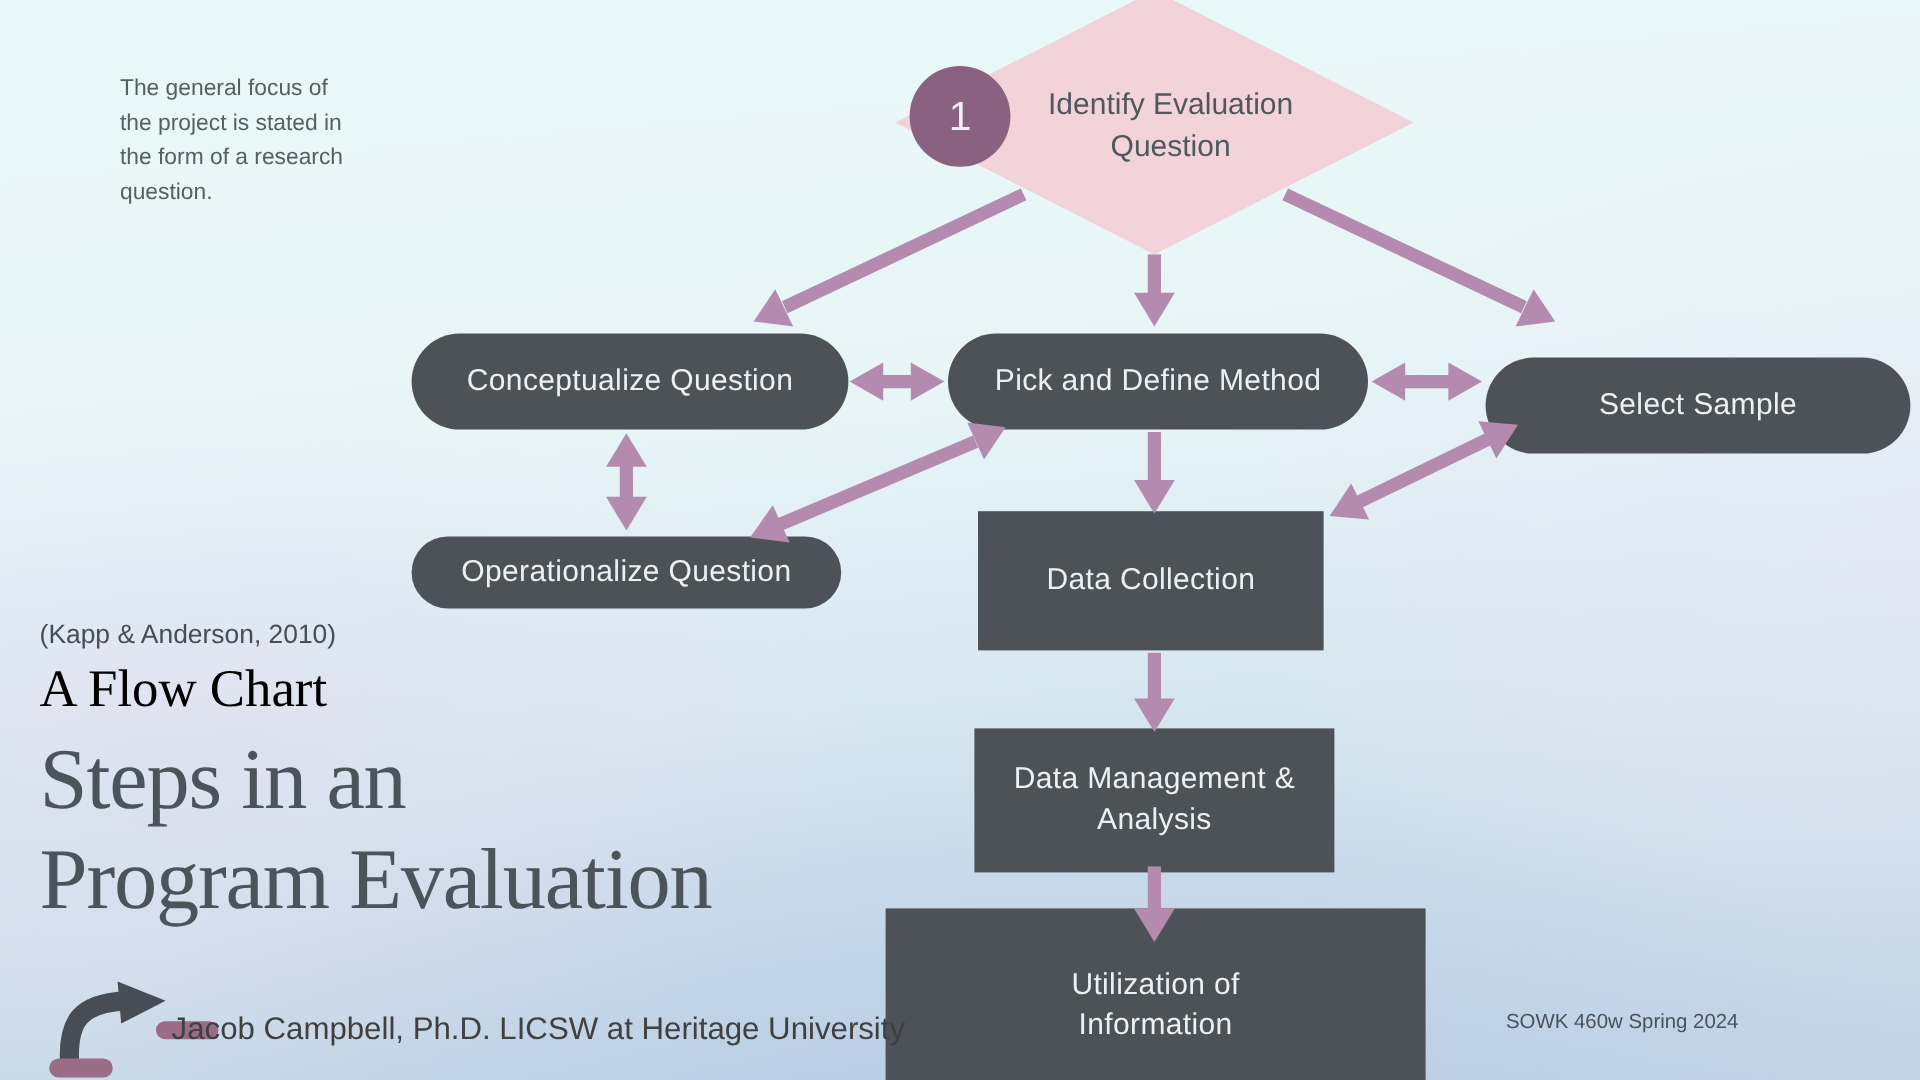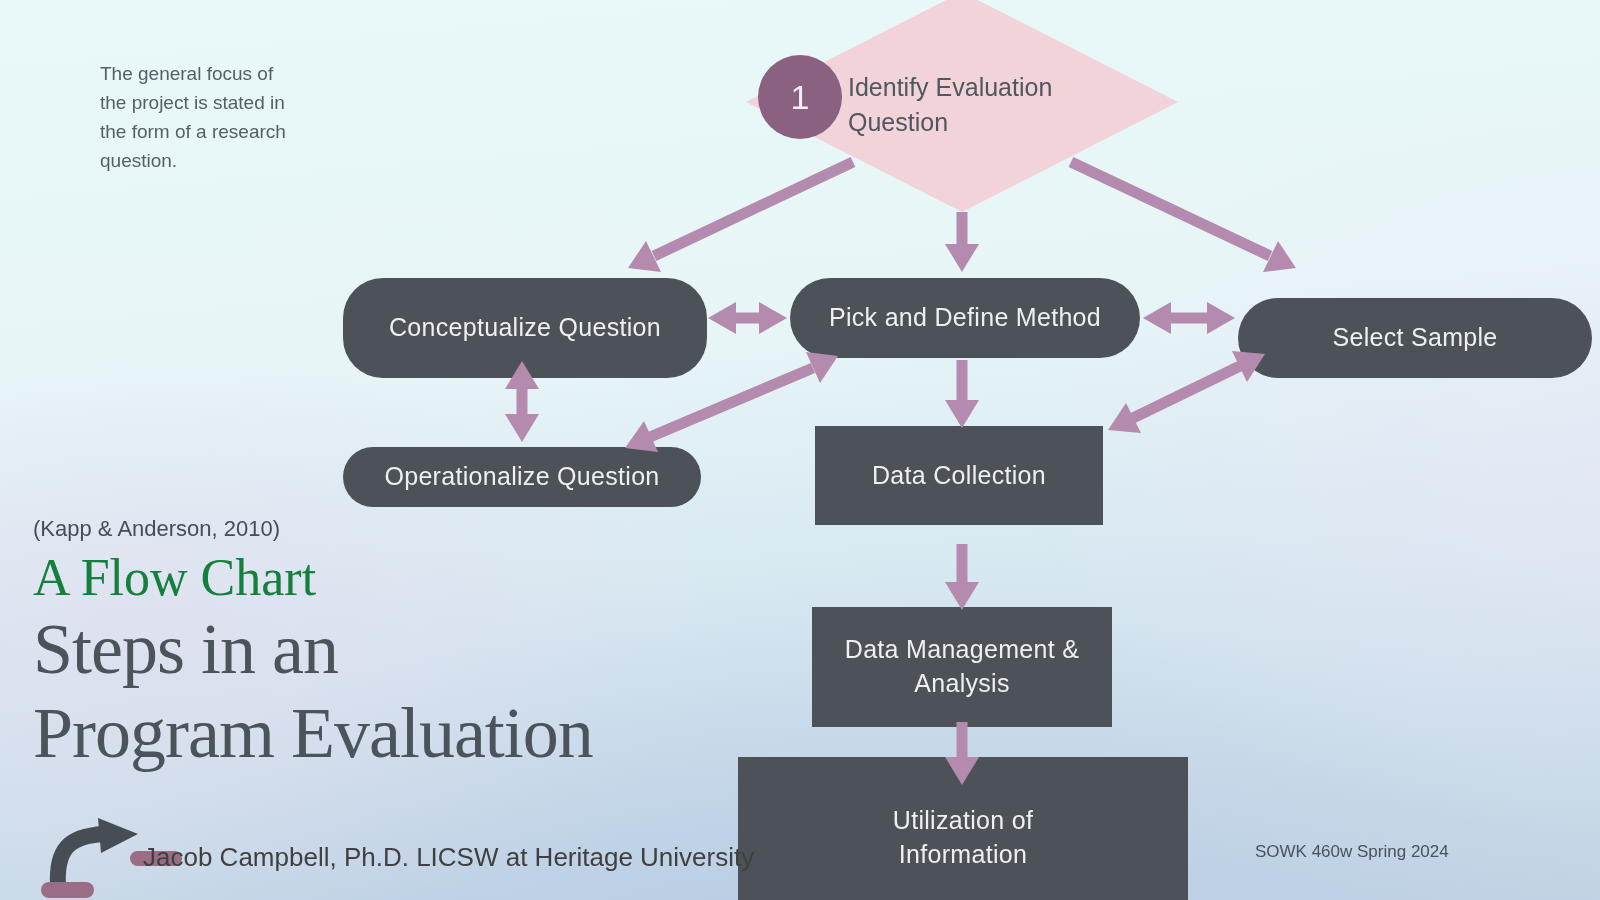--- a/index.html
+++ b/index.html
@@ -23,67 +23,67 @@
   .node{
     position:absolute;z-index:2;background:#4d5258;color:#edf0f2;
     display:flex;align-items:center;justify-content:center;text-align:center;
     font-size:25px;letter-spacing:.3px;line-height:1.35;
   }
   .pill{border-radius:40px;}
   .node .lbl{display:block;}
   .overlay{position:absolute;z-index:4;}
   .diamond-label{
     left:848px;top:62px;width:255px;height:86px;display:flex;align-items:center;justify-content:center;
-    text-align:left;font-size:25px;color:#4f575f;line-height:1.4;
+    text-align:center;font-size:25px;color:#4f575f;line-height:1.4;
   }
   .badge-number{
     left:765px;top:74px;width:70px;height:46px;display:flex;align-items:center;justify-content:center;
     color:#f3eef3;font-size:34px;
   }
   .annotation{
     left:100px;top:60px;width:380px;z-index:4;position:absolute;
     color:#565e66;font-size:19px;line-height:1.52;
   }
   .citation{left:33px;top:516px;font-size:22px;color:#464d55;}
   .kicker{
     left:33px;top:548px;font-family:"Liberation Serif",serif;font-weight:400;
-    font-size:52px;color:#15803d;letter-spacing:0;
+    font-size:44px;color:#000000;letter-spacing:0;
   }
   .big-title{
     left:33px;top:608px;font-family:"Liberation Serif",serif;font-weight:400;
     font-size:72px;color:#4b535b;line-height:1.16;letter-spacing:-1px;
   }
   .author{left:143px;top:842px;font-size:26px;color:#404040;}
   .course{left:1255px;top:842px;font-size:17px;color:#4a525b;}
   .logo{left:28px;top:790px;width:200px;height:110px;}
 </style>
 </head>
 <body>
 
 <div id="canvas">
   <div class="bg"></div>
 
   <svg id="shapes" class="layer" viewBox="0 0 1600 900">
     <polygon points="962,-8 1178,102 962,212 746,102" fill="#f2d3d9"></polygon>
     <circle cx="800" cy="97" r="42" fill="#8a6181"></circle>
   </svg>
 
-  <div class="node pill" style="left:343px;top:278px;width:364px;height:100px;">
+  <div class="node pill" style="left:343px;top:278px;width:364px;height:80px;">
     <span class="lbl">Conceptualize Question</span>
   </div>
   <div class="node pill" style="left:790px;top:278px;width:350px;height:80px;">
     <span class="lbl">Pick and Define Method</span>
   </div>
   <div class="node pill" style="left:1238px;top:278px;width:354px;height:80px;margin-top:20px;">
     <span class="lbl">Select Sample</span>
   </div>
   <div class="node pill" style="left:343px;top:447px;width:358px;height:60px;">
     <span class="lbl">Operationalize Question</span>
   </div>
-  <div class="node" style="left:815px;top:426px;width:288px;height:99px;">
+  <div class="node" style="left:815px;top:426px;width:288px;height:116px;">
     <span class="lbl">Data Collection</span>
   </div>
   <div class="node" style="left:812px;top:607px;width:300px;height:120px;">
     <span class="lbl" style="width:270px;">Data Management &amp; Analysis</span>
   </div>
   <div class="node" style="left:738px;top:757px;width:450px;height:145px;">
     <span class="lbl" style="width:235px;margin-top:16px;">Utilization of Information</span>
   </div>
 
   <svg id="arrows" class="layer" viewBox="0 0 1600 900">

